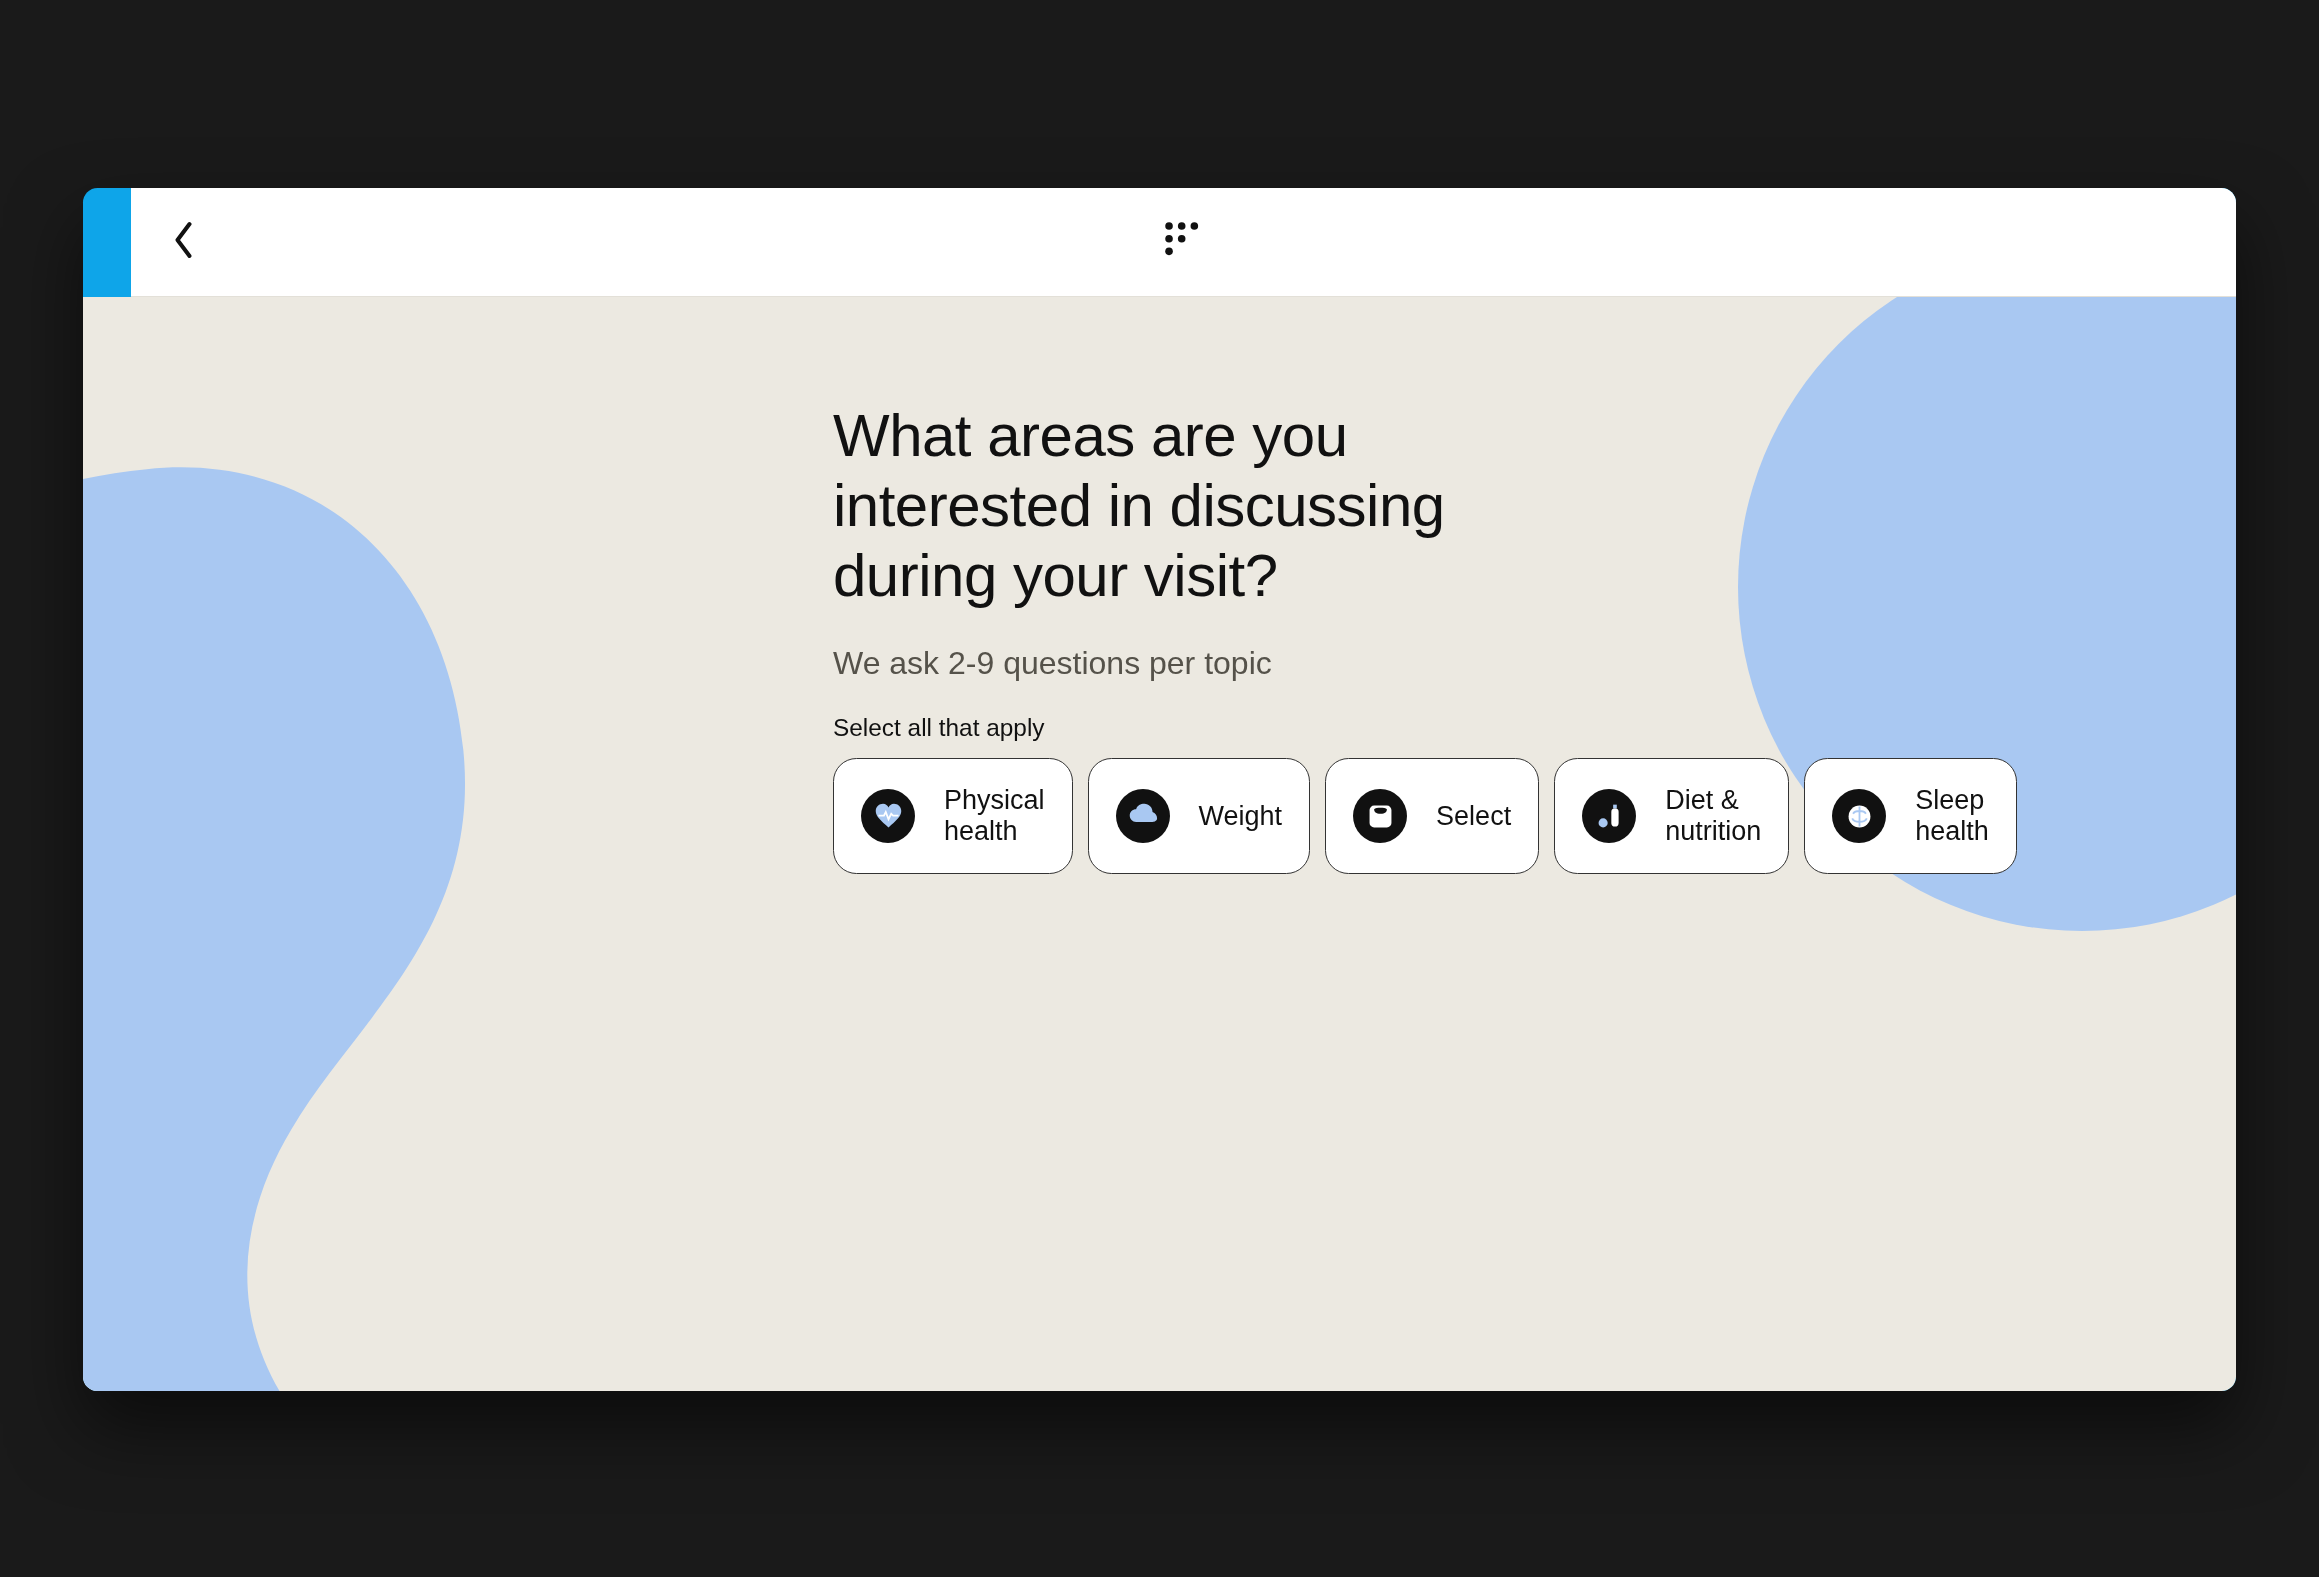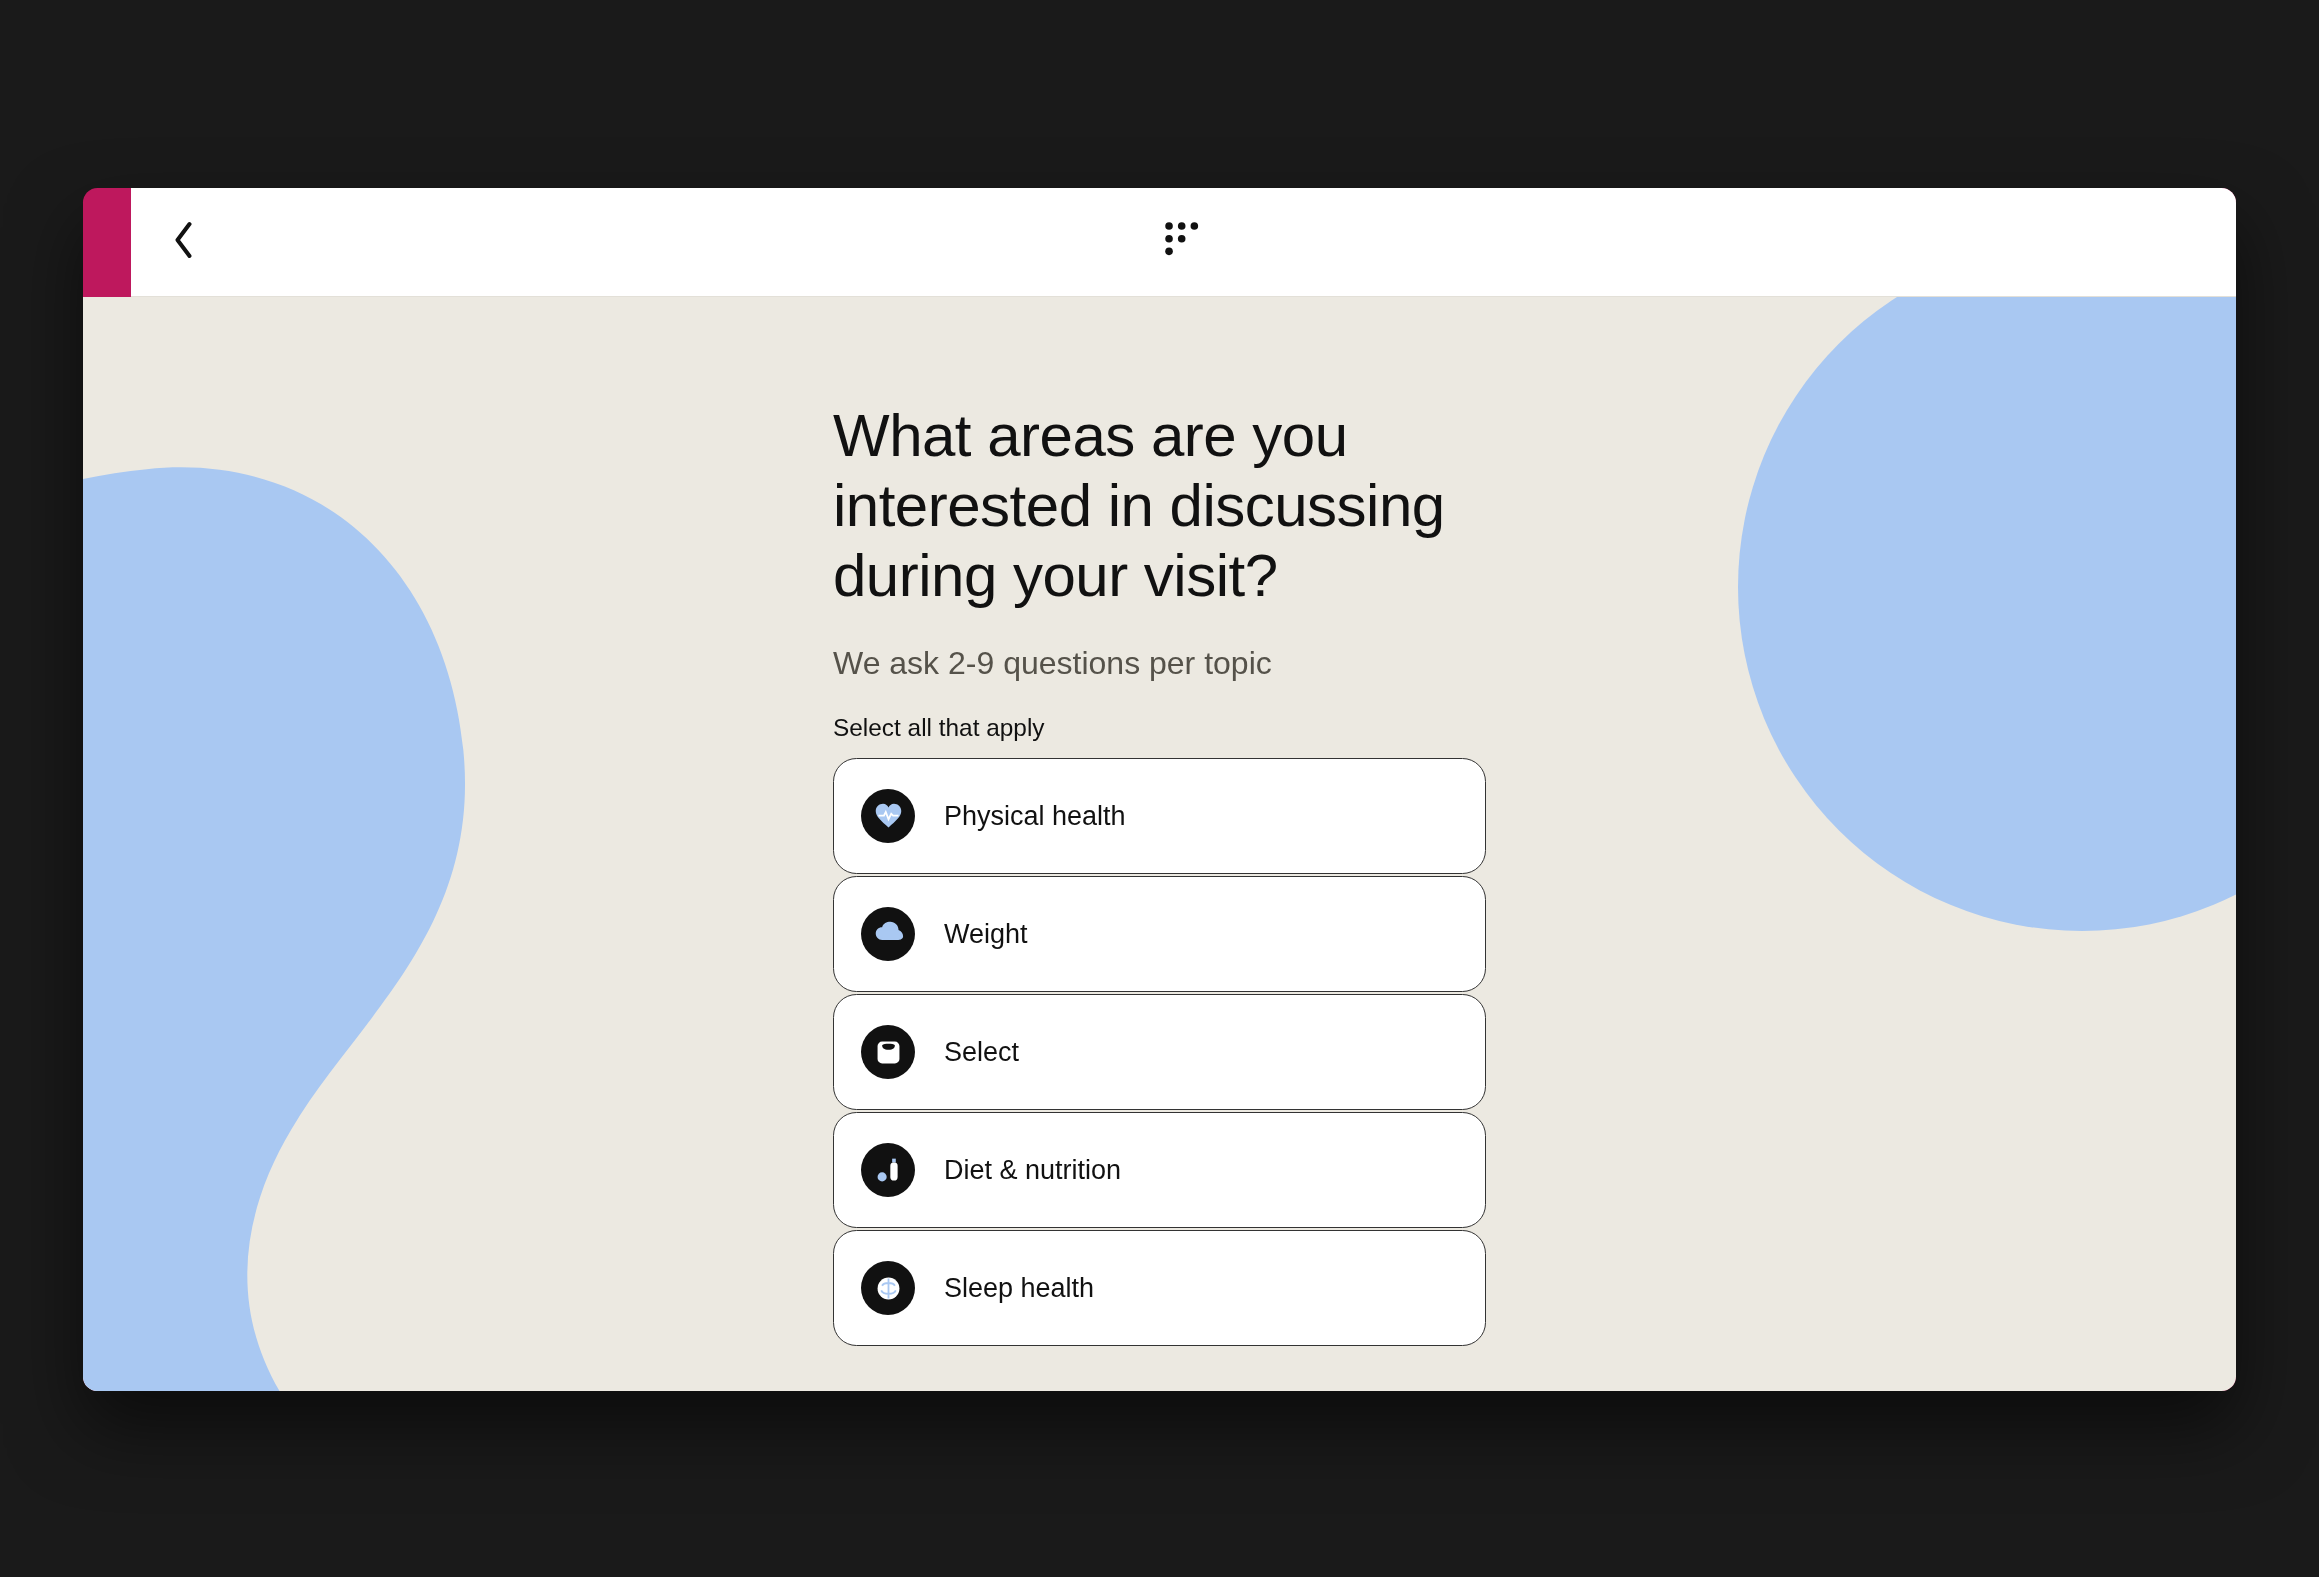--- a/index.html
+++ b/index.html
@@ -8,21 +8,21 @@
       height: 1578px;
       background: #1a1a1a;
       font-family: -apple-system, BlinkMacSystemFont, 'Segoe UI', Helvetica, Arial, sans-serif;
       display: flex;
       align-items: center;
       justify-content: center;
     }
     .frame {
       width: 2153px;
       height: 1203px;
-      background: #be185d;
+      background: #0ea5e9;
       border-radius: 14.5px;
       box-shadow: 0 36px 72px rgba(0,0,0,0.55);
       overflow: hidden;
       position: relative;
       padding-left: 48px;
     }
     .header {
       height: 109px;
       background: #fff;
       border-bottom: 0.9px solid #e3e0d8;
@@ -92,21 +92,21 @@
       color: #55524a;
       margin-bottom: 32px;
       font-weight: 400;
     }
     .select-label {
       font-size: 24.4px;
       color: #111;
       margin-bottom: 16px;
       font-weight: 400;
     }
-    .options { display: flex; flex-direction: column; gap: 2px; justify-content: flex-end; }
+    .options { display: flex; flex-direction: row; gap: 15px; }
     .option {
       background: #fff;
       border: 1.8px solid #333;
       border-radius: 23.5px;
       height: 116px;
       display: flex;
       align-items: center;
       padding: 0 27px;
       cursor: pointer;
     }

